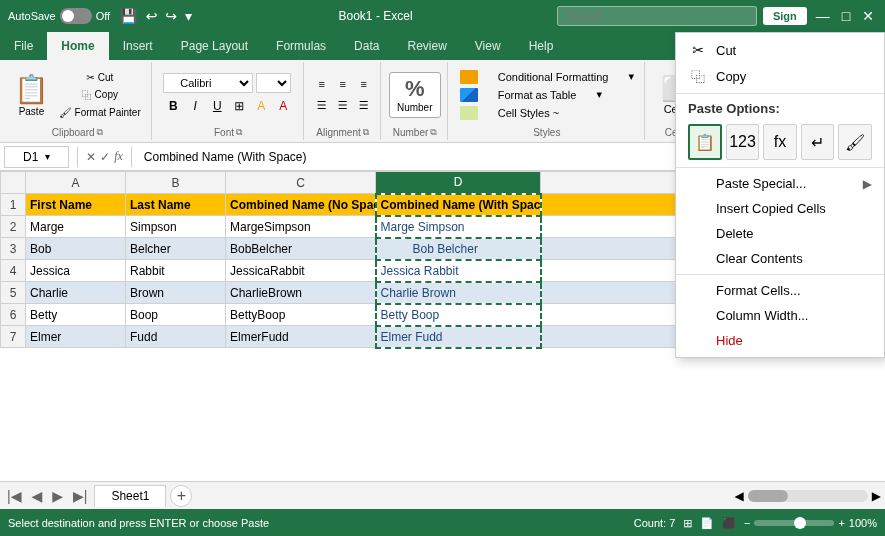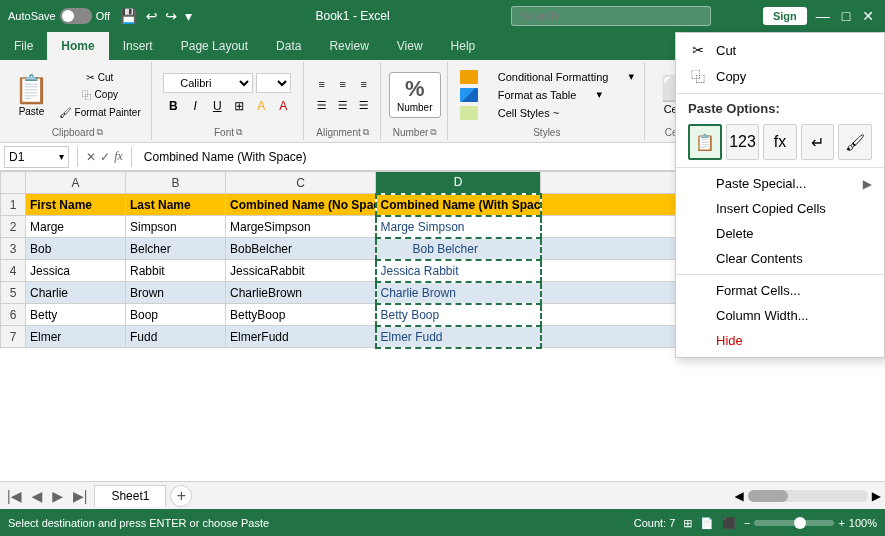--- a/index.html
+++ b/index.html
@@ -38,21 +38,20 @@
     }
     .sign-btn {
       background: white;
       color: #217346;
       border: none;
       border-radius: 3px;
       padding: 3px 10px;
       font-size: 11px;
       font-weight: bold;
       cursor: pointer;
-      margin-left: 46px;
     }
     .titlebar-icon { color: white; font-size: 14px; margin: 0 3px; cursor: pointer; }
 
     
     .ribbon {
       background: #f3f3f3;
       border-bottom: 1px solid #d0d0d0;
     }
     .ribbon-tabs {
       background: #217346;
@@ -196,21 +195,21 @@
       align-items: center;
       height: 28px;
       border-bottom: 1px solid #d0d0d0;
       background: white;
       padding: 0 4px;
       gap: 4px;
     }
     .cell-ref-box {
       width: 65px;
       border: 1px solid #ccc;
-      padding: 1px 4px;
+      padding: 1px 18px;
       font-size: 12px;
       height: 22px;
       display: flex;
       align-items: center;
     }
     .formula-divider { width: 1px; height: 20px; background: #ccc; margin: 0 4px; }
     .formula-controls { display: flex; gap: 4px; align-items: center; color: #666; }
     .formula-input {
       flex: 1;
       border: none;
@@ -424,20 +423,21 @@
 
 <div class="main-container">
 
 <div class="ribbon">
 
   <div class="ribbon-tabs">
     <div class="ribbon-tab">File</div>
     <div class="ribbon-tab active">Home</div>
     <div class="ribbon-tab">Insert</div>
     <div class="ribbon-tab">Page Layout</div>
+    <div class="ribbon-tab">Formulas</div>
     <div class="ribbon-tab">Data</div>
     <div class="ribbon-tab">Review</div>
     <div class="ribbon-tab">View</div>
     <div class="ribbon-tab">Help</div>
   </div>
 
   <div class="ribbon-content">
 
     <div class="ribbon-group">
       <div class="ribbon-group-content">

